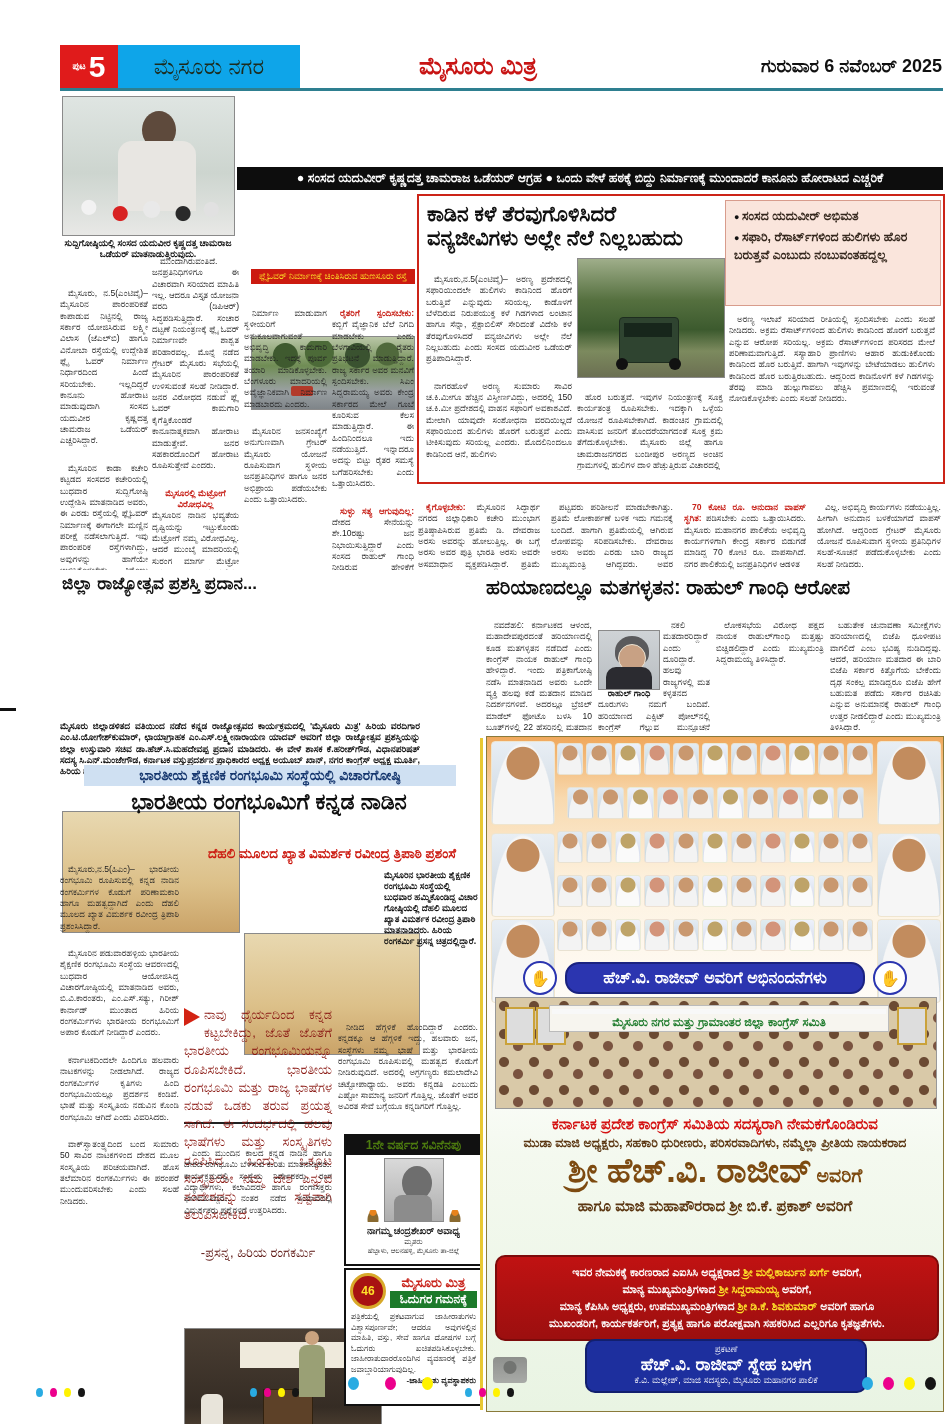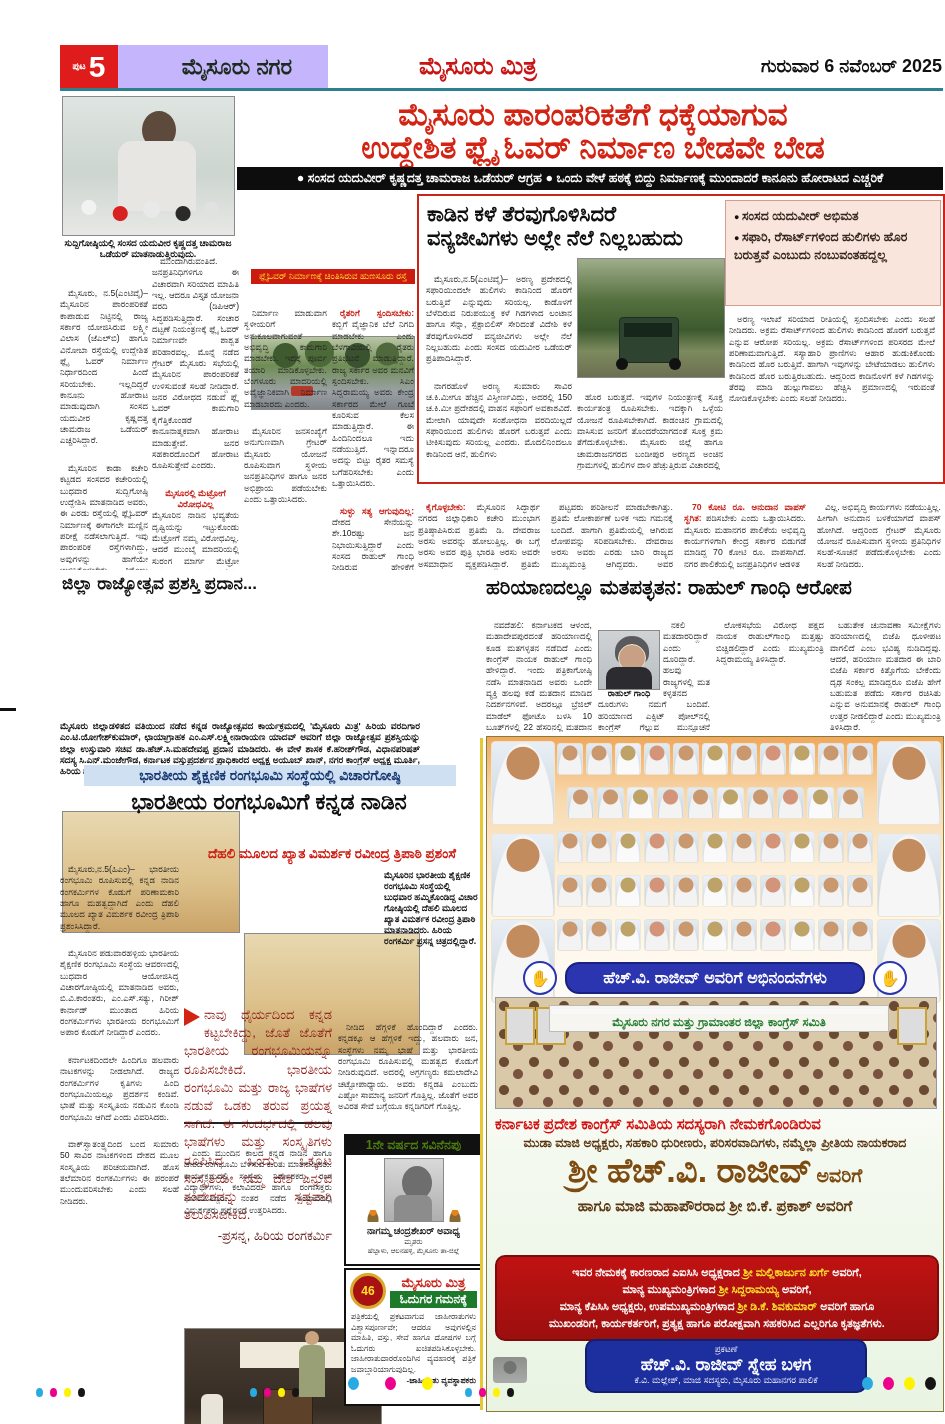--- a/index.html
+++ b/index.html
@@ -8,22 +8,22 @@
   .abs{position:absolute;}
   .bodytxt{font-size:8.6px;line-height:1.32;text-align:justify;overflow:hidden;color:#222;}
   .bodytxt p{margin:16px 0 3px 0;text-indent:8px;}
   .runin{color:#c8221a;font-weight:bold;}
   .subline{color:#c8221a;font-weight:bold;display:block;text-align:center;text-indent:0;}
   .capt{font-size:9px;font-weight:bold;line-height:1.25;text-align:center;color:#111;}
   
   .pagebox{background:#e01b1b;color:#fff;display:flex;align-items:center;justify-content:center;gap:3px;}
   .pagebox .lbl{font-size:9px;font-weight:bold;}
   .pagebox .num{font-size:30px;font-weight:bold;}
-  .sectionbox{background:#c4b5fd;display:flex;align-items:center;justify-content:center;
-              font-size:22px;font-weight:bold;color:#1d2b1d;padding-left:28px;}
+  .sectionbox{background:#0ea5e9;display:flex;align-items:center;justify-content:center;
+              font-size:22px;font-weight:normal;color:#1d2b1d;}
   .masthead{color:#c81414;font-weight:bold;font-size:24px;text-align:center;}
   .dateline{font-size:18px;font-weight:bold;text-align:right;color:#111;}
   .tealrule{background:#2e7f90;}
   
   .photo{border:1px solid #8a8a8a;overflow:hidden;position:relative;background:#cfd6d9;}
   .ph-press{background:linear-gradient(180deg,#dfe5e2 0%,#cdd5cf 55%,#e8e8e6 100%);}
   .ph-press .head{position:absolute;left:46%;top:10%;width:34px;height:38px;border-radius:50%;background:#5e4a3c;}
   .ph-press .body{position:absolute;left:32%;top:32%;width:78px;height:70px;border-radius:14px 14px 0 0;background:#e8e6e2;}
   .ph-press .mics{position:absolute;left:4%;bottom:2%;width:92%;height:30%;
      background:radial-gradient(circle at 12% 40%,#f2f2f2 7px,transparent 8px),
@@ -69,21 +69,21 @@
   
   .kicker{background:#cfe0f2;color:#15366e;font-weight:bold;font-size:14px;text-align:center;line-height:21px;}
   .hl-red{color:#d32313;font-weight:bold;text-align:center;line-height:1.08;}
   .hl-blk{color:#0f0f0f;font-weight:bold;text-align:center;line-height:1.12;}
   .strap{background:#0d0d0d;color:#fff;font-weight:bold;font-size:12.5px;text-align:center;line-height:23px;}
   .redcapt{background:#cc1a10;color:#ffe92a;font-weight:normal;font-size:9px;text-align:center;line-height:15px;}
   
   .quote{color:#8b1a14;font-weight:normal;font-size:13px;line-height:1.4;text-align:justify;}
   .quote .arrow{width:0;height:0;border-top:9px solid transparent;border-bottom:9px solid transparent;
                 border-left:16px solid #d32313;display:inline-block;float:left;margin:2px 4px 0 0;}
-  .quote .sig{display:block;text-align:right;color:#5a120e;margin-top:3px;}
+  .quote .sig{display:block;text-align:center;color:#5a120e;margin-top:20px;}
   .quote-rule{border-bottom:2px solid #222;}
   
   .ad{border:1px solid #8a7a3a;background:
       linear-gradient(180deg,#f0a85c 0%,#f8d9ae 9%,#fdf2e0 22%,#ffffff 45%,#f4f9ef 62%,#e9f4e3 100%);}
   .yellowrule{background:#e8c832;}
   .facegrid{display:flex;justify-content:center;gap:3px;}
   .face{width:25px;height:30px;border-radius:3px;border:1px solid #e9e2d2;
         background:radial-gradient(circle at 50% 30%,#c9986f 7px,transparent 8px),
         radial-gradient(ellipse at 50% 95%,#f3f3f3 11px,transparent 12px),
         linear-gradient(#e3ebf2,#c6d2de);}
@@ -96,21 +96,21 @@
   .banner-blue{background:#2b35b0;color:#fff;font-weight:bold;font-size:16px;border-radius:14px;
                display:flex;align-items:center;justify-content:center;border:2px solid #1a2280;}
   .handcircle{width:30px;height:30px;border-radius:50%;background:#fff;border:2px solid #2b35b0;
               display:flex;align-items:center;justify-content:center;font-size:16px;color:#1a2280;}
   .groupphoto{position:relative;border:1px solid #999;overflow:hidden;}
   .groupbanner{position:absolute;left:12%;top:6%;width:76%;background:#f7f5ef;border:1px solid #bbb;
                text-align:center;font-weight:bold;color:#1c7a2a;font-size:11.5px;padding:3px 2px 2px;}
   .groupbanner .flag{display:block;height:5px;margin-bottom:2px;
                background:linear-gradient(90deg,#f8f8f8,#f8f8f8),linear-gradient(180deg,#e88b2e 33%,#fff 33% 66%,#2e8b3a 66%);}
   .frame{position:absolute;border:2px solid #caa23a;background:#ddd;}
-  .adred{color:#d41111;font-weight:bold;}
+  .adred{color:#d41111;font-weight:bold;text-align:center;}
   .adbrown{color:#5a3510;font-weight:bold;text-align:center;}
   .adname{color:#7d4a10;font-weight:bold;text-align:center;}
   .adgreen{color:#157a28;font-weight:bold;text-align:center;}
   .thanksbox{background:linear-gradient(180deg,#c01212,#9c0f0f);border-radius:10px;border:2px solid #7c0b0b;
              color:#fff;font-weight:bold;font-size:11px;text-align:center;line-height:1.55;padding:7px 10px;}
   .thanksbox .y{color:#ffe22a;}
   .clubbox{background:#1d2f9e;border-radius:10px;color:#fff;text-align:center;border:2px solid #121f6e;}
   
   .obit{border:2px solid #111;background:#fff;}
   .obit .titlebar{background:#111;color:#4d7c0f;font-weight:bold;font-size:12.5px;text-align:center;line-height:19px;}
@@ -143,24 +143,20 @@
   <div class="abs dateline" style="left:680px;top:56px;width:262px;">ಗುರುವಾರ 6 ನವೆಂಬರ್ 2025</div>
   <div class="abs tealrule" style="left:60px;top:88px;width:883px;height:3px;"></div>
 
   <div class="abs photo ph-press" style="left:62px;top:96px;width:171px;height:138px;">
     <div class="head"></div>
     <div class="body"></div>
     <div class="mics"></div>
   </div>
   <div class="abs capt" style="left:60px;top:238px;width:176px;">ಸುದ್ದಿಗೋಷ್ಠಿಯಲ್ಲಿ ಸಂಸದ ಯದುವೀರ ಕೃಷ್ಣದತ್ತ ಚಾಮರಾಜ ಒಡೆಯರ್ ಮಾತನಾಡುತ್ತಿರುವುದು.</div>
 
-  <div class="abs hl-red" style="left:243px;top:98px;width:700px;font-size:31px;">
-    <div>ಮೈಸೂರು ಪಾರಂಪರಿಕತೆಗೆ ಧಕ್ಕೆಯಾಗುವ</div>
-    <div>ಉದ್ದೇಶಿತ ಫ್ಲೈ ಓವರ್ ನಿರ್ಮಾಣ ಬೇಡವೇ ಬೇಡ</div>
-  </div>
   <div class="abs strap" style="left:237px;top:167px;width:706px;height:23px;">● ಸಂಸದ ಯದುವೀರ್ ಕೃಷ್ಣದತ್ತ ಚಾಮರಾಜ ಒಡೆಯರ್ ಆಗ್ರಹ  ● ಒಂದು ವೇಳೆ ಹಠಕ್ಕೆ ಬಿದ್ದು ನಿರ್ಮಾಣಕ್ಕೆ ಮುಂದಾದರೆ ಕಾನೂನು ಹೋರಾಟದ ಎಚ್ಚರಿಕೆ</div>
 
   <div class="abs photo ph-road" style="left:251px;top:196px;width:162px;height:72px;">
     <div class="tree"></div>
     <div class="veh"></div>
   </div>
   <div class="abs redcapt" style="left:251px;top:269px;width:164px;height:15px;">ಫ್ಲೈಓವರ್ ನಿರ್ಮಾಣಕ್ಕೆ ಚಿಂತಿಸಿರುವ ಹುಣಸೂರು ರಸ್ತೆ</div>
 
   <div class="abs bodytxt" style="left:60px;top:272px;width:88px;height:298px;">
     <p>ಮೈಸೂರು, ನ.5(ಎಂಟಿವೈ)– ಮೈಸೂರಿನ ಪಾರಂಪರಿಕತೆ ಕಾಪಾಡುವ ನಿಟ್ಟಿನಲ್ಲಿ ರಾಜ್ಯ ಸರ್ಕಾರ ಯೋಜಿಸಿರುವ ಲಕ್ಷ್ಮೀ ವಿಲಾಸ (ಜೆಎಲ್‌ಬಿ) ಹಾಗೂ ವಿನೋಬಾ ರಸ್ತೆಯಲ್ಲಿ ಉದ್ದೇಶಿತ ಫ್ಲೈ ಓವರ್ ನಿರ್ಮಾಣ ನಿರ್ಧಾರದಿಂದ ಹಿಂದೆ ಸರಿಯಬೇಕು. ಇಲ್ಲದಿದ್ದರೆ ಕಾನೂನು ಹೋರಾಟ ಮಾಡುವುದಾಗಿ ಸಂಸದ ಯದುವೀರ ಕೃಷ್ಣದತ್ತ ಚಾಮರಾಜ ಒಡೆಯರ್ ಎಚ್ಚರಿಸಿದ್ದಾರೆ.</p>
@@ -275,21 +271,21 @@
       <div class="badge46">46</div>
       <div style="flex:1;">
         <div style="color:#c8221a;font-weight:bold;font-size:13px;text-align:center;">ಮೈಸೂರು ಮಿತ್ರ</div>
         <div class="greenstrip">ಓದುಗರ ಗಮನಕ್ಕೆ</div>
       </div>
     </div>
     <div class="bodytxt" style="padding:3px 5px 0;font-size:8px;">ಪತ್ರಿಕೆಯಲ್ಲಿ ಪ್ರಕಟವಾಗುವ ಜಾಹೀರಾತುಗಳು ವಿಶ್ವಾಸಪೂರ್ಣವೇ; ಆದರೂ ಅವುಗಳಲ್ಲಿನ ಮಾಹಿತಿ, ವಸ್ತು, ಸೇವೆ ಹಾಗೂ ದೋಷಗಳ ಬಗ್ಗೆ ಓದುಗರು ಖಚಿತಪಡಿಸಿಕೊಳ್ಳಬೇಕು. ಜಾಹೀರಾತುದಾರರೊಂದಿಗಿನ ವ್ಯವಹಾರಕ್ಕೆ ಪತ್ರಿಕೆ ಜವಾಬ್ದಾರಿಯಾಗುವುದಿಲ್ಲ.</div>
     <div style="text-align:right;font-size:8px;font-weight:bold;padding:1px 5px;">-ಜಾಹೀರಾತು ವ್ಯವಸ್ಥಾಪಕರು</div>
   </div>
 
-  <div class="abs hl-blk" style="left:486px;top:576px;width:456px;font-size:20px;text-align:left;">ಹರಿಯಾಣದಲ್ಲೂ ಮತಪತ್ಳತನ: ರಾಹುಲ್ ಗಾಂಧಿ ಆರೋಪ</div>
+  <div class="abs hl-blk" style="left:486px;top:576px;width:456px;font-size:20px;text-align:left;">ಹರಿಯಾಣದಲ್ಲೂ ಮತಗಳ್ಳತನ: ರಾಹುಲ್ ಗಾಂಧಿ ಆರೋಪ</div>
   <div class="abs bodytxt" style="left:486px;top:604px;width:106px;height:128px;">
     <p>ನವದೆಹಲಿ: ಕರ್ನಾಟಕದ ಆಳಂದ, ಮಹಾದೇವಪುರದಂತೆ ಹರಿಯಾಣದಲ್ಲಿ ಕೂಡ ಮತಗಳ್ಳತನ ನಡೆದಿದೆ ಎಂದು ಕಾಂಗ್ರೆಸ್ ನಾಯಕ ರಾಹುಲ್ ಗಾಂಧಿ ಹೇಳಿದ್ದಾರೆ. ಇಂದು ಪತ್ರಿಕಾಗೋಷ್ಠಿ ನಡೆಸಿ ಮಾತನಾಡಿದ ಅವರು ಒಂದೇ ವ್ಯಕ್ತಿ ಹಲವು ಕಡೆ ಮತದಾನ ಮಾಡಿದ ನಿದರ್ಶನಗಳಿವೆ. ಅದರಲ್ಲೂ ಬ್ರೆಜಿಲ್ ಮಾಡೆಲ್ ಫೋಟೊ ಬಳಸಿ 10 ಬೂತ್‌ಗಳಲ್ಲಿ 22 ಹೆಸರಿನಲ್ಲಿ ಮತದಾನ ನಡೆದಿತ್ತು ಎಂದು ಹೇಳಿದ್ದಾರೆ. ಹರಿಯಾಣದಲ್ಲಿ 25 ಲಕ್ಷ</p>
   </div>
   <div class="abs bodytxt" style="left:598px;top:604px;width:112px;height:128px;">
     <div class="photo ph-rahul" style="float:left;width:60px;height:58px;margin:26px 3px 2px 0;">
       <div class="hair"></div>
         <div class="face"></div>
         <div class="coat"></div>
     </div>
     <p>ನಕಲಿ ಮತದಾರರಿದ್ದಾರೆ ಎಂದು ದೂರಿದ್ದಾರೆ. ಹಲವು ರಾಜ್ಯಗಳಲ್ಲಿ ಮತ ಕಳ್ಳತನದ ದೂರುಗಳು ನಮಗೆ ಬಂದಿವೆ. ಹರಿಯಾಣದ ಎಕ್ಸಿಟ್ ಪೋಲ್‌ನಲ್ಲಿ ಕಾಂಗ್ರೆಸ್ ಗೆಲ್ಲುವ ಮುನ್ಸೂಚನೆ ನೀಡಲಾಗಿತ್ತು. ಅಂಚೆ ಮತಪತ್ರಗಳಲ್ಲಿ ಕೂಡ ಕಾಂಗ್ರೆಸ್ ಮುಂದಿತ್ತು. ಆದರೆ ಕೊನೆಯಲ್ಲಿ ಫಲಿತಾಂಶ ಮಾತ್ರ ಉಲ್ಟಾ ಆಗಿತ್ತು ಎಂದರು.</p>

